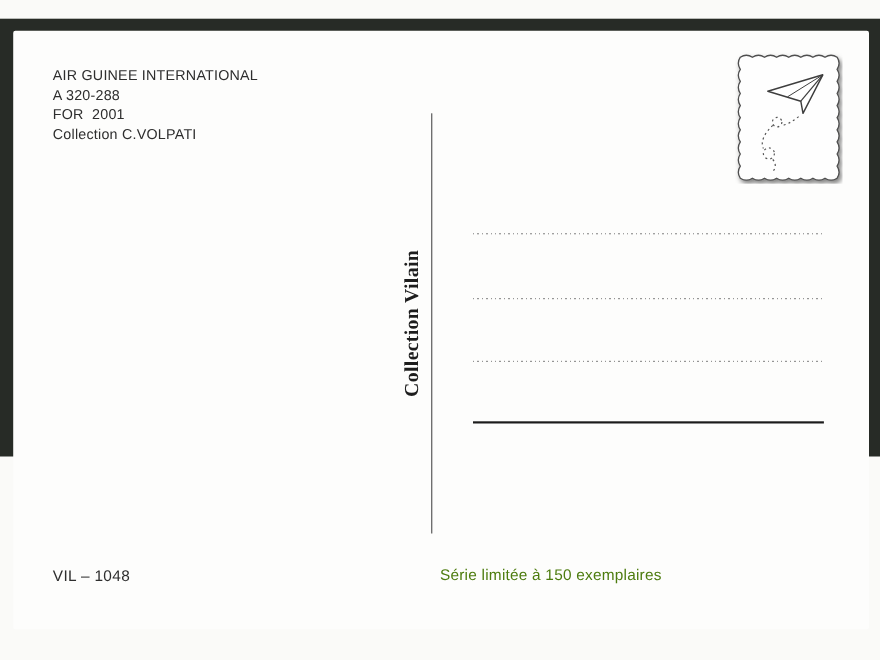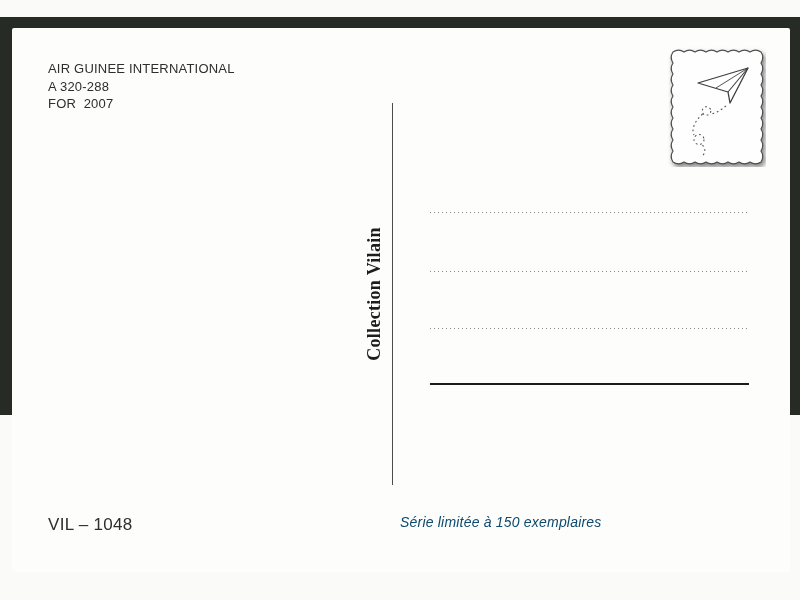--- a/index.html
+++ b/index.html
@@ -72,44 +72,44 @@
   .addr-solid {
     position: absolute;
     left: 418px; top: 355px;
     width: 319px; height: 2.4px;
     background: #1c1c1c;
   }
   
   .catalog {
     position: absolute;
     left: 36px; top: 487px;
-    font-size: 17px;
+    font-size: 14px;
     color: #2e2e2e;
     letter-spacing: 0.3px;
     white-space: pre;
   }
   .edition {
     position: absolute;
     left: 388px; top: 486px;
     font-size: 14px;
-    color: #0c4a6e;
+    color: #4d7c0f;
     letter-spacing: 0.2px;
-    font-style: italic;
   }
 </style>
 </head>
 <body>
 
 <div class="backdrop">
   <div class="postcard">
 
     <div class="info-block">
       <div>AIR GUINEE INTERNATIONAL</div>
       <div>A 320-288</div>
-      <div>FOR  2007</div>
+      <div>FOR  2001</div>
+      <div>Collection C.VOLPATI</div>
     </div>
 
     <div class="stamp">
       <svg width="98" height="120" viewBox="0 0 98 120">
 
         <path d="M5,5
           q5.5,-3.6 11,0 q5.5,-3.6 11,0 q5.5,-3.6 11,0 q5.5,-3.6 11,0 q5.5,-3.6 11,0 q5.5,-3.6 11,0 q5.5,-3.6 11,0 q5.5,-3.6 11,0
           q3.6,5.5 0,11 q3.6,5.5 0,11 q3.6,5.5 0,11 q3.6,5.5 0,11 q3.6,5.5 0,11 q3.6,5.5 0,11 q3.6,5.5 0,11 q3.6,5.5 0,11 q3.6,5.5 0,11 q3.6,5.5 0,11
           q-5.5,3.6 -11,0 q-5.5,3.6 -11,0 q-5.5,3.6 -11,0 q-5.5,3.6 -11,0 q-5.5,3.6 -11,0 q-5.5,3.6 -11,0 q-5.5,3.6 -11,0 q-5.5,3.6 -11,0
           q-3.6,-5.5 0,-11 q-3.6,-5.5 0,-11 q-3.6,-5.5 0,-11 q-3.6,-5.5 0,-11 q-3.6,-5.5 0,-11 q-3.6,-5.5 0,-11 q-3.6,-5.5 0,-11 q-3.6,-5.5 0,-11 q-3.6,-5.5 0,-11 q-3.6,-5.5 0,-11

